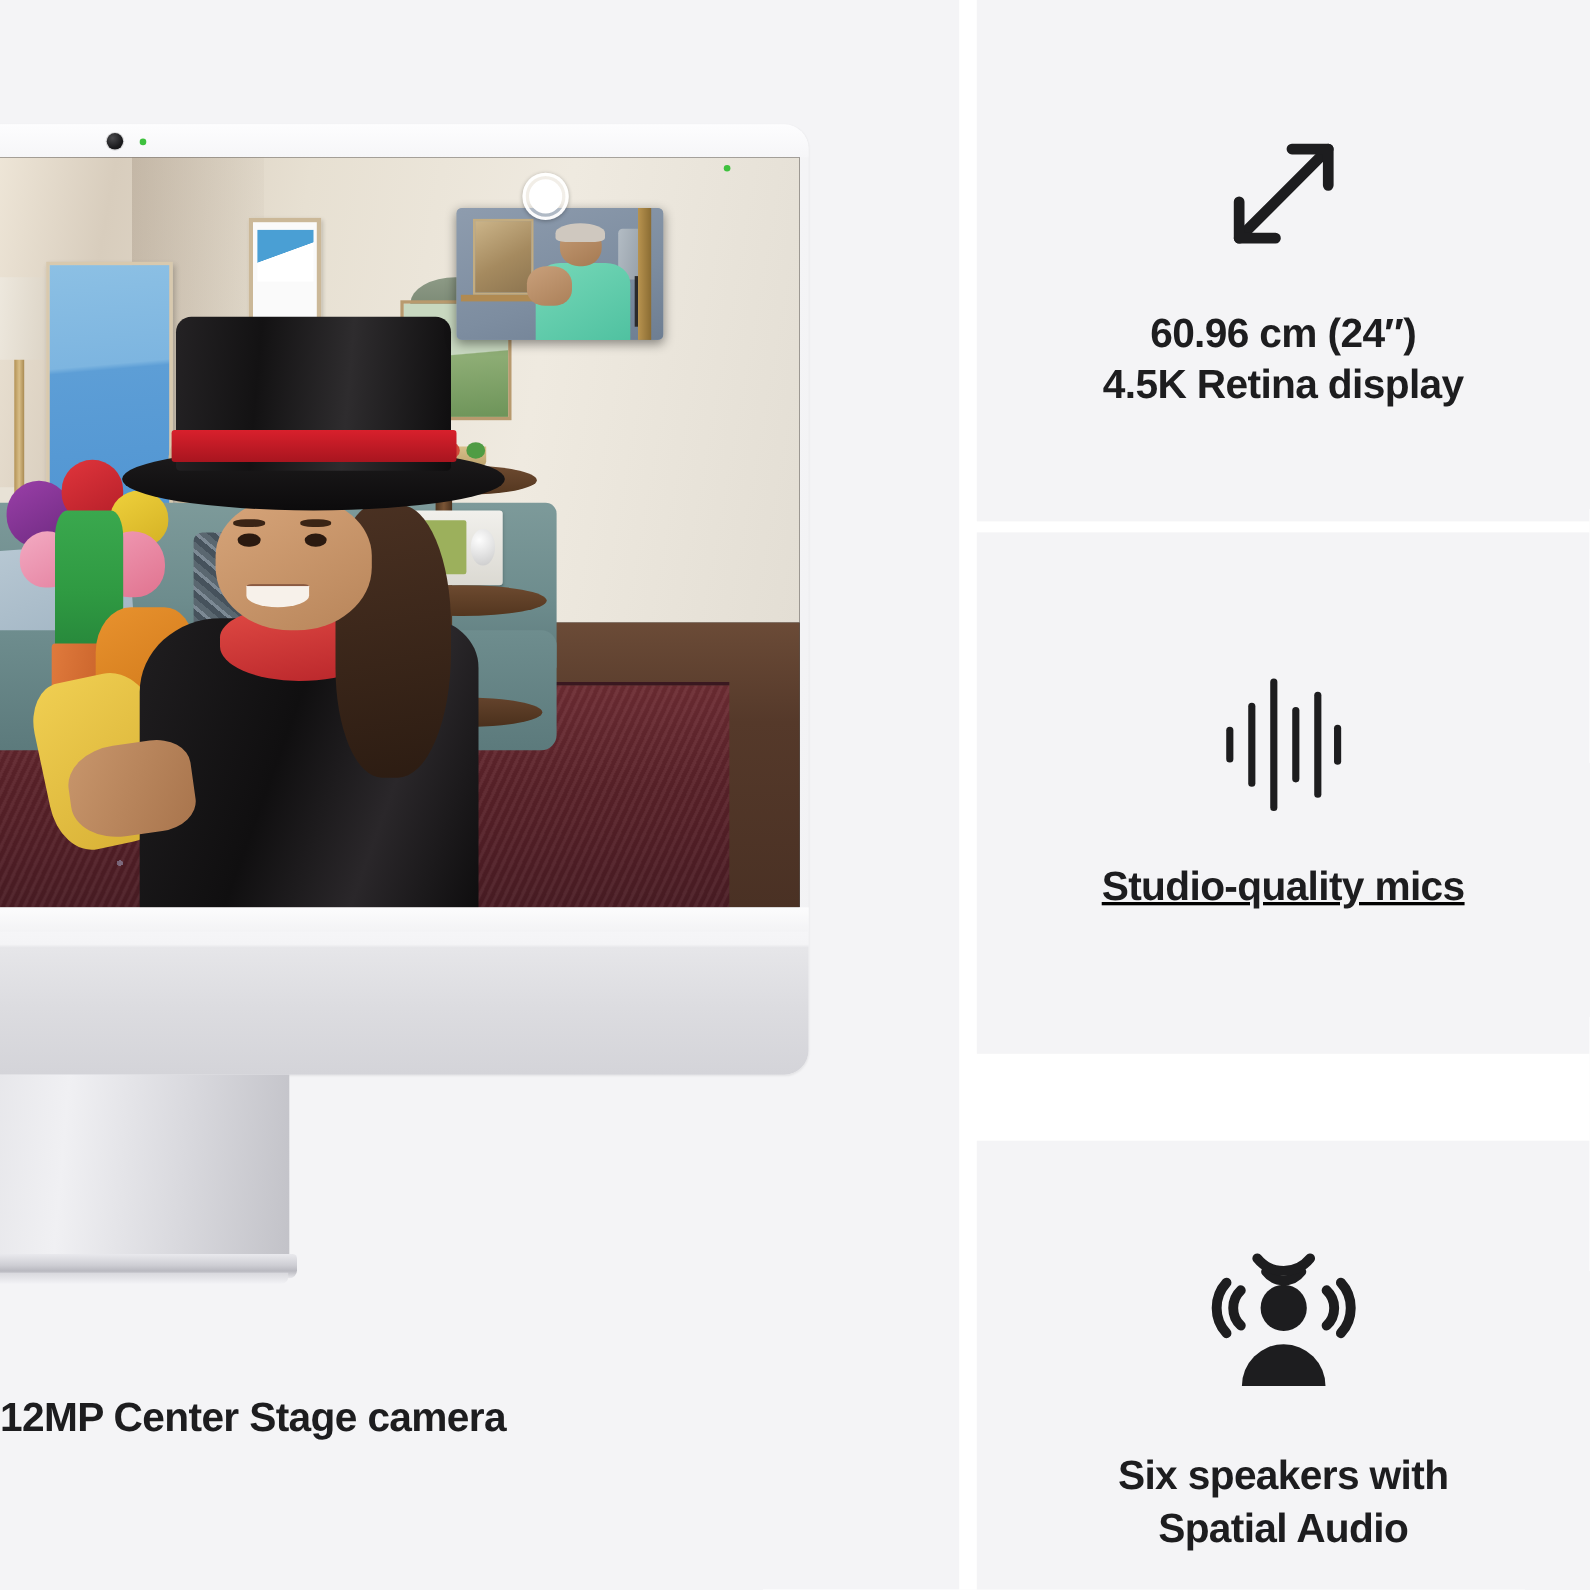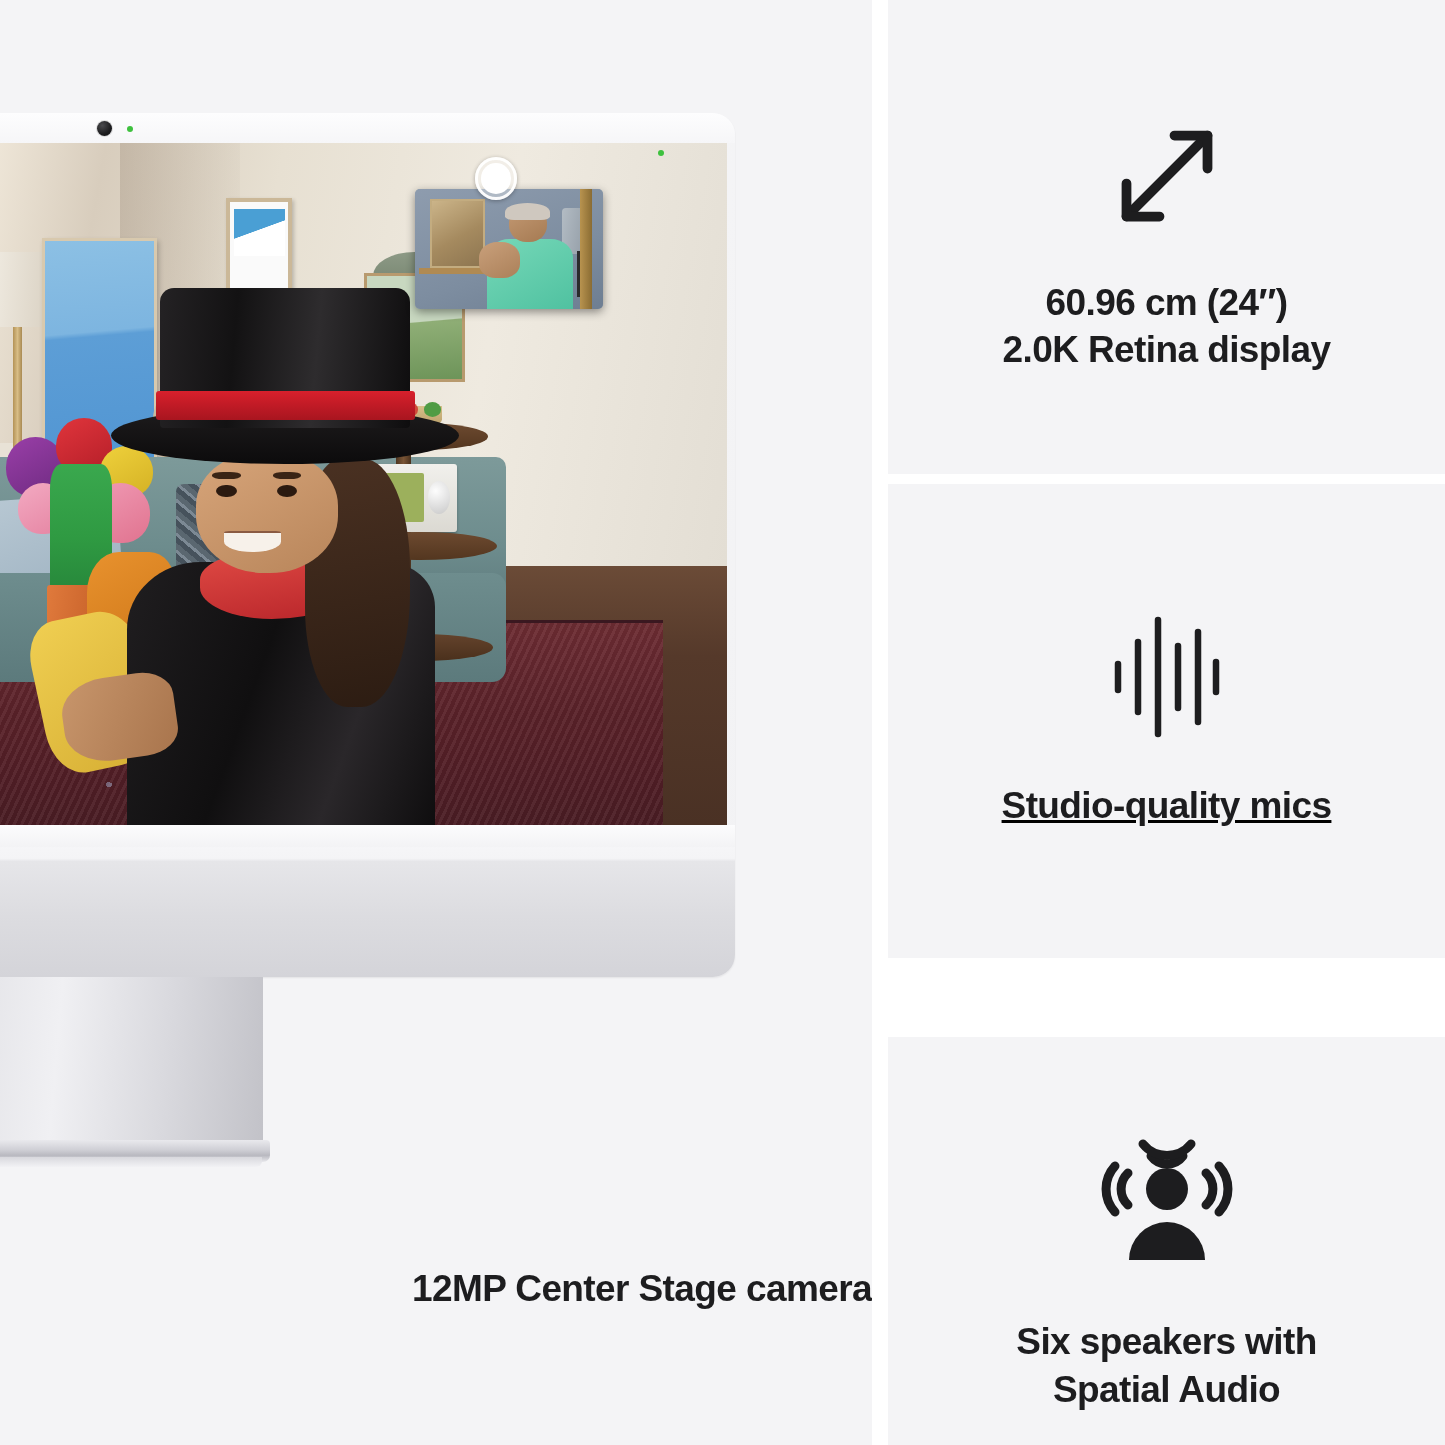--- a/index.html
+++ b/index.html
@@ -443,21 +443,21 @@
     position:absolute; left:92.5%; top:1%;
     width:6px; height:6px; border-radius:50%;
     background:#3ec13e;
   }
 
   
   .caption-left {
     position:absolute;
     left:0; top:1268px;
     width:872px;
-    text-align:right;
+    text-align:left;
     font-size:37px;
     font-weight:700;
     letter-spacing:-0.6px;
     color:#1d1d1f;
   }
 
   
   .card {
     position:absolute;
     left:888px;
@@ -634,21 +634,21 @@
 
   <div class="card" id="card-display">
     <div class="card-icon">
       <svg width="150" height="150" viewBox="0 0 100 100" fill="none" stroke="#1d1d1f" stroke-width="6.5" stroke-linecap="round" stroke-linejoin="round">
         <line x1="23" y1="77" x2="77" y2="23"></line>
         <polyline points="55,23 77,23 77,45"></polyline>
         <polyline points="45,77 23,77 23,55"></polyline>
       </svg>
     </div>
     <div class="card-label">60.96 cm (24″)
-2.0K Retina display</div>
+4.5K Retina display</div>
   </div>
 
   <div class="card" id="card-mics">
     <div class="card-icon">
       <svg width="120" height="130" viewBox="0 0 120 130" fill="none" stroke="#1d1d1f" stroke-width="6.5" stroke-linecap="round">
         <line x1="11" y1="52" x2="11" y2="78"></line>
         <line x1="31" y1="30" x2="31" y2="100"></line>
         <line x1="51" y1="8" x2="51" y2="122"></line>
         <line x1="71" y1="34" x2="71" y2="96"></line>
         <line x1="91" y1="20" x2="91" y2="110"></line>

